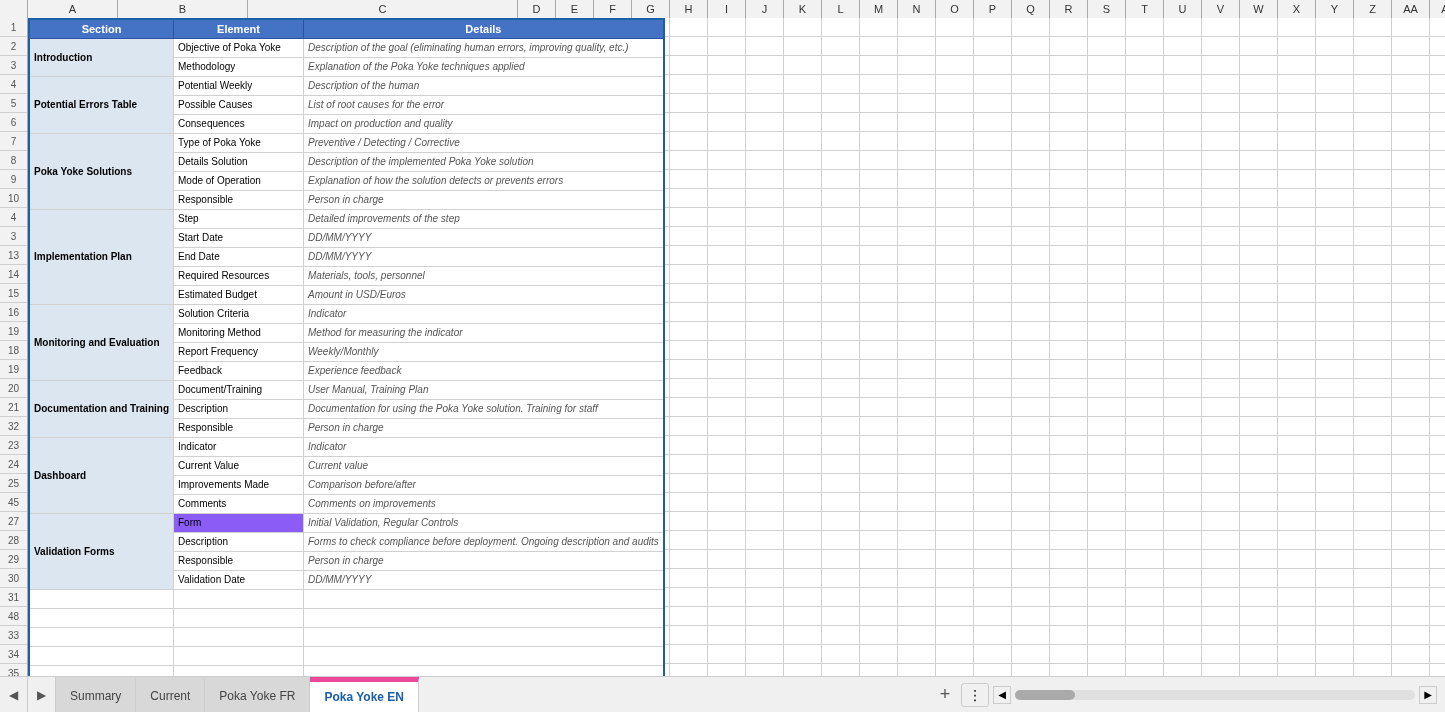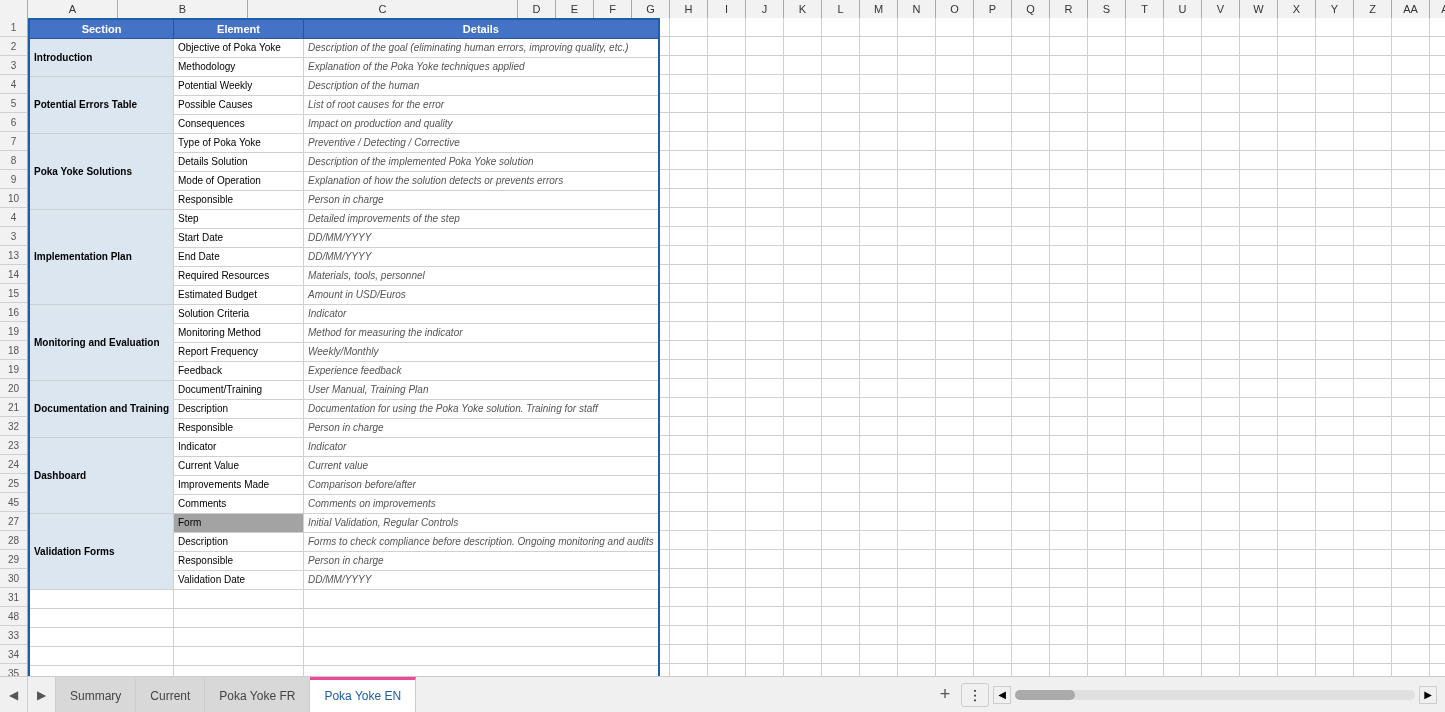--- a/index.html
+++ b/index.html
@@ -183,23 +183,23 @@
       border-right: 1px solid #ccc;
       cursor: pointer;
       font-size: 12px;
       color: #444;
       background: #d8d8d8;
       border-top: 3px solid transparent;
       white-space: nowrap;
     }
     .sheet-tab.active {
       background: white;
-      border-top: 3px solid #ec4899;
+      border-top: 5px solid #ec4899;
       color: #1a5fa8;
-      font-weight: normal;
+      font-weight: bold;
     }
 
     .add-sheet-btn {
       width: 32px;
       display: flex;
       align-items: center;
       justify-content: center;
       cursor: pointer;
       font-size: 18px;
       color: #555;
@@ -1522,26 +1522,26 @@
               <tr>
                 <td class="col-b" style="background-color: white;">Improvements Made</td>
                 <td class="col-c" style="background-color: white;">Comparison before/after</td>
               </tr>
               <tr>
                 <td class="col-b" style="background-color: white;">Comments</td>
                 <td class="col-c" style="background-color: white;">Comments on improvements</td>
               </tr>
               <tr>
                 <td class="col-a section-cell" rowspan="4">Validation Forms</td>
-                <td class="col-b" style="background-color: #a3a3a3; margin-top: 24px;">Form</td>
+                <td class="col-b" style="background-color: #8b5cf6; margin-top: 24px;">Form</td>
                 <td class="col-c" style="background-color: white;">Initial Validation, Regular Controls</td>
               </tr>
               <tr>
                 <td class="col-b" style="background-color: white;">Description</td>
-                <td class="col-c" style="background-color: white;">Forms to check compliance before description. Ongoing monitoring and audits</td>
+                <td class="col-c" style="background-color: white;">Forms to check compliance before deployment. Ongoing description and audits</td>
               </tr>
               <tr>
                 <td class="col-b" style="background-color: white;">Responsible</td>
                 <td class="col-c" style="background-color: white;">Person in charge</td>
               </tr>
               <tr>
                 <td class="col-b" style="background-color: white;">Validation Date</td>
                 <td class="col-c" style="background-color: white;">DD/MM/YYYY</td>
               </tr>
               <tr class="empty-row">

